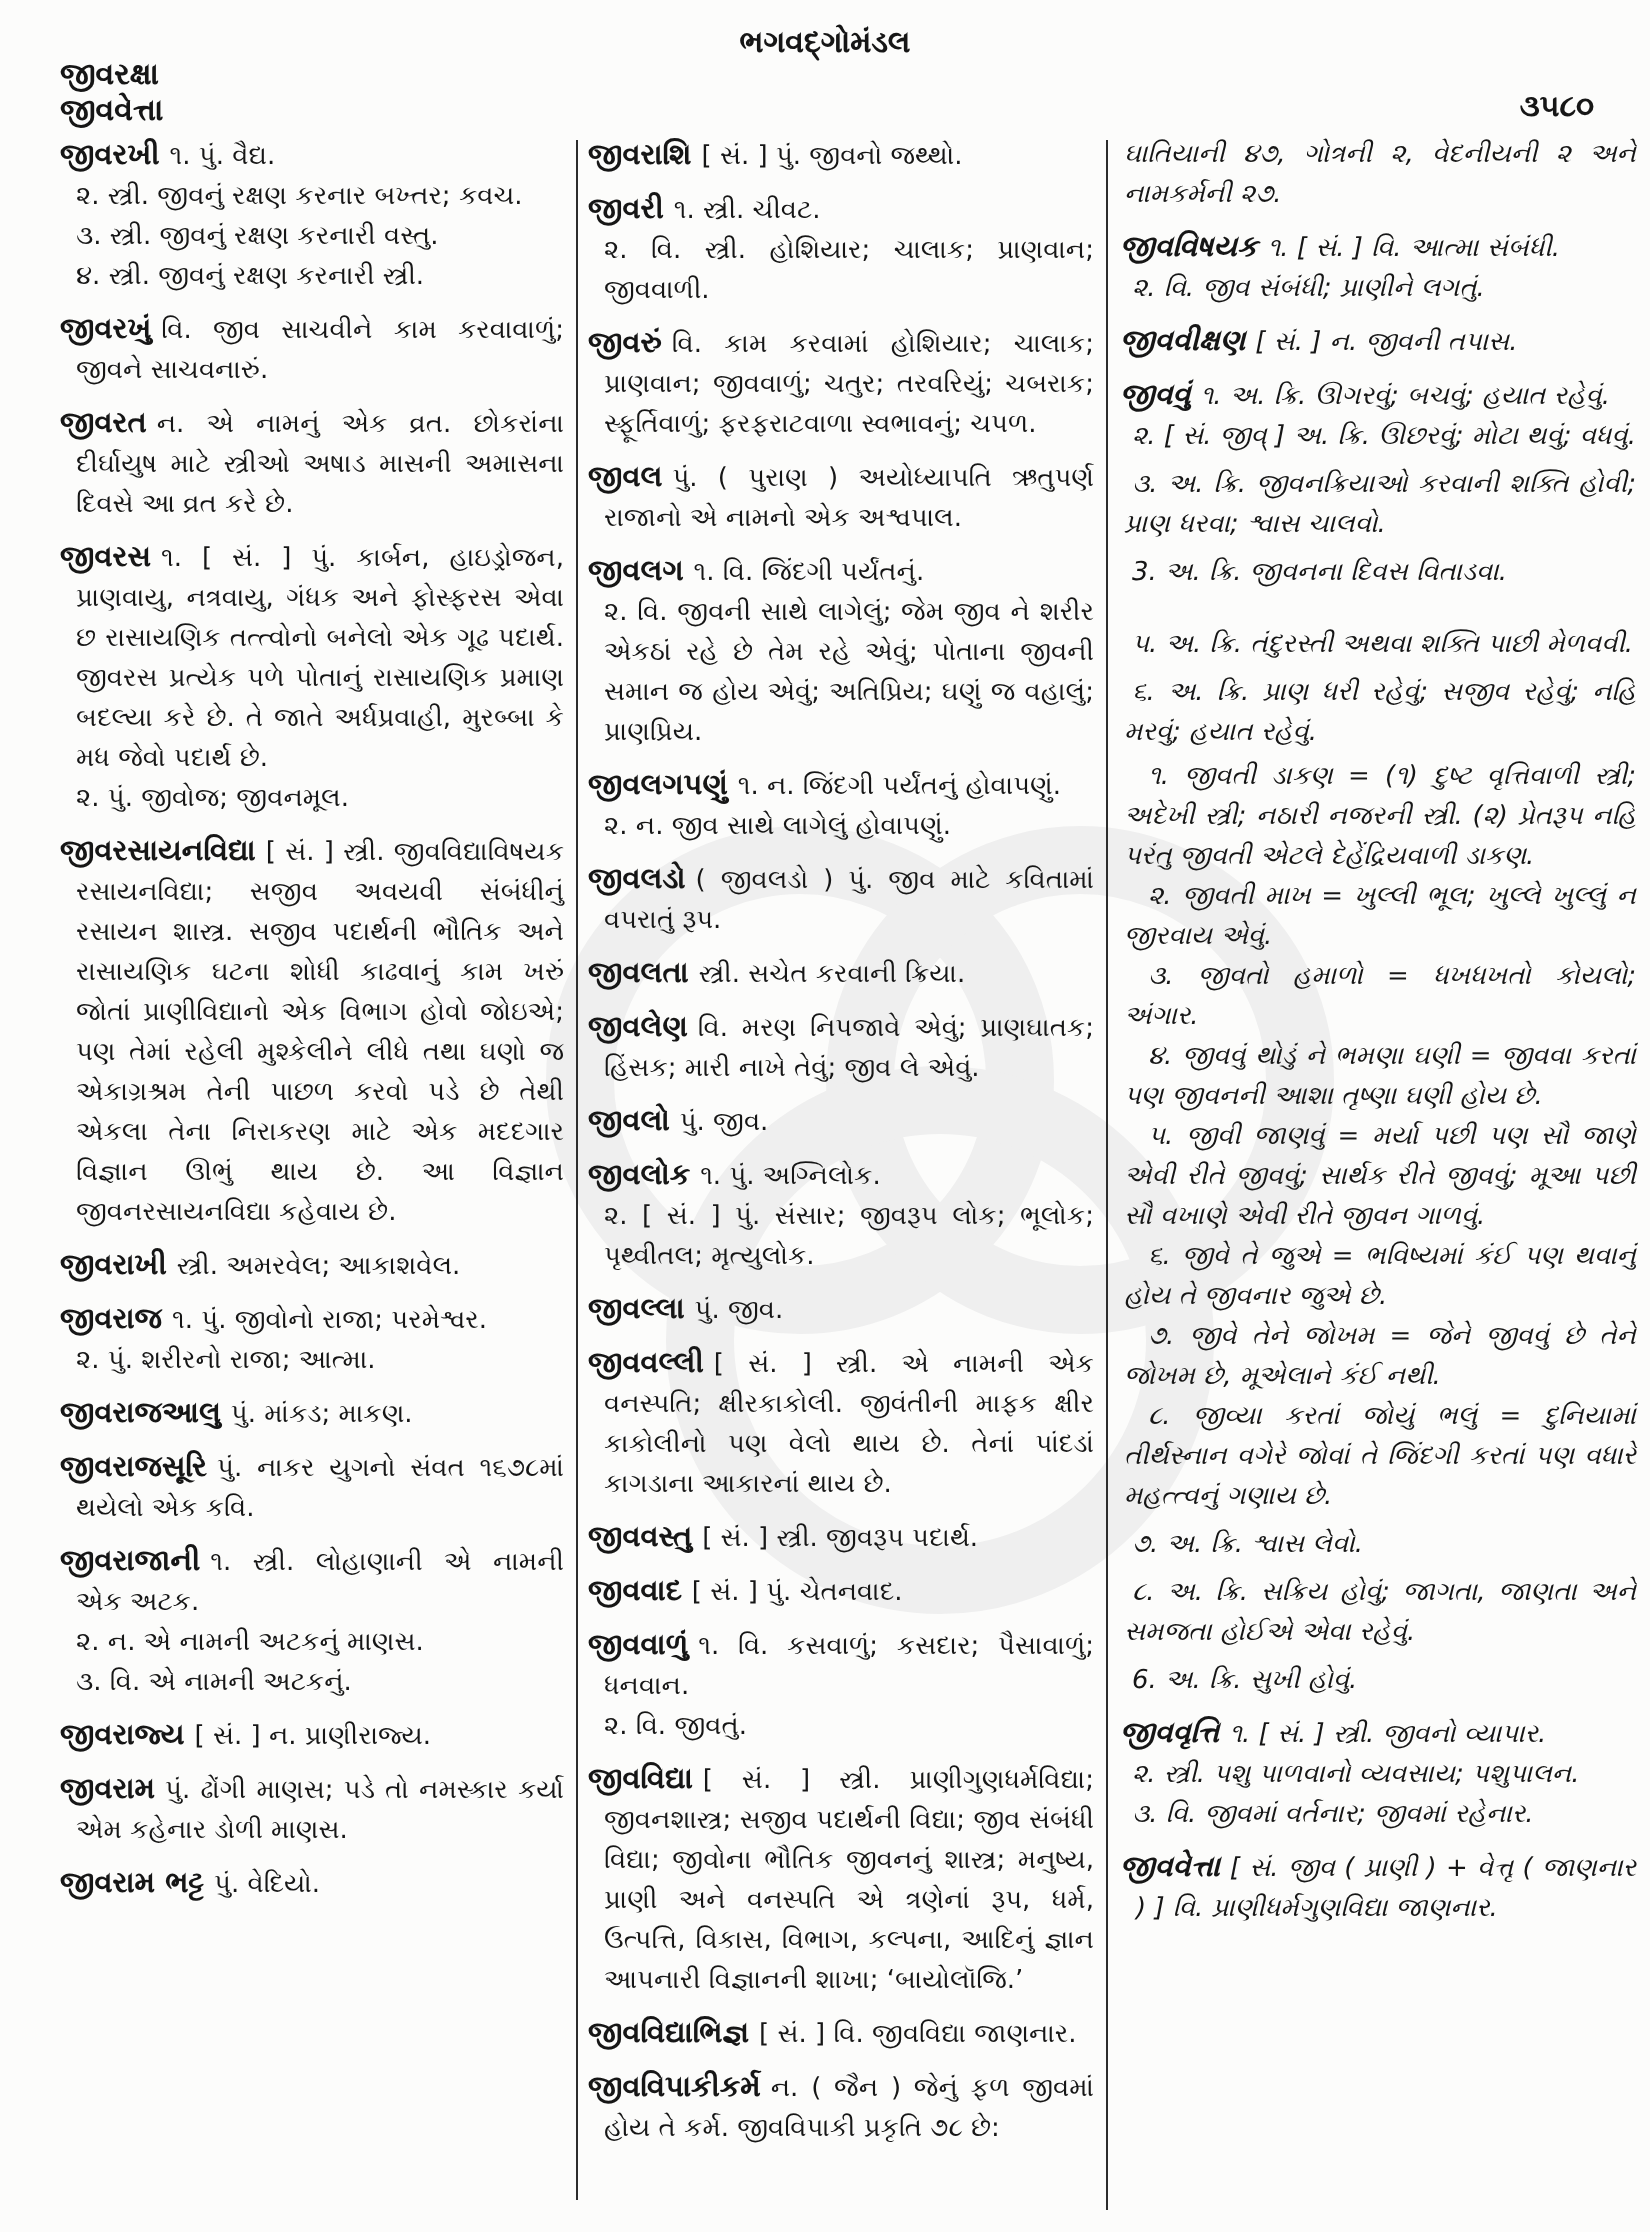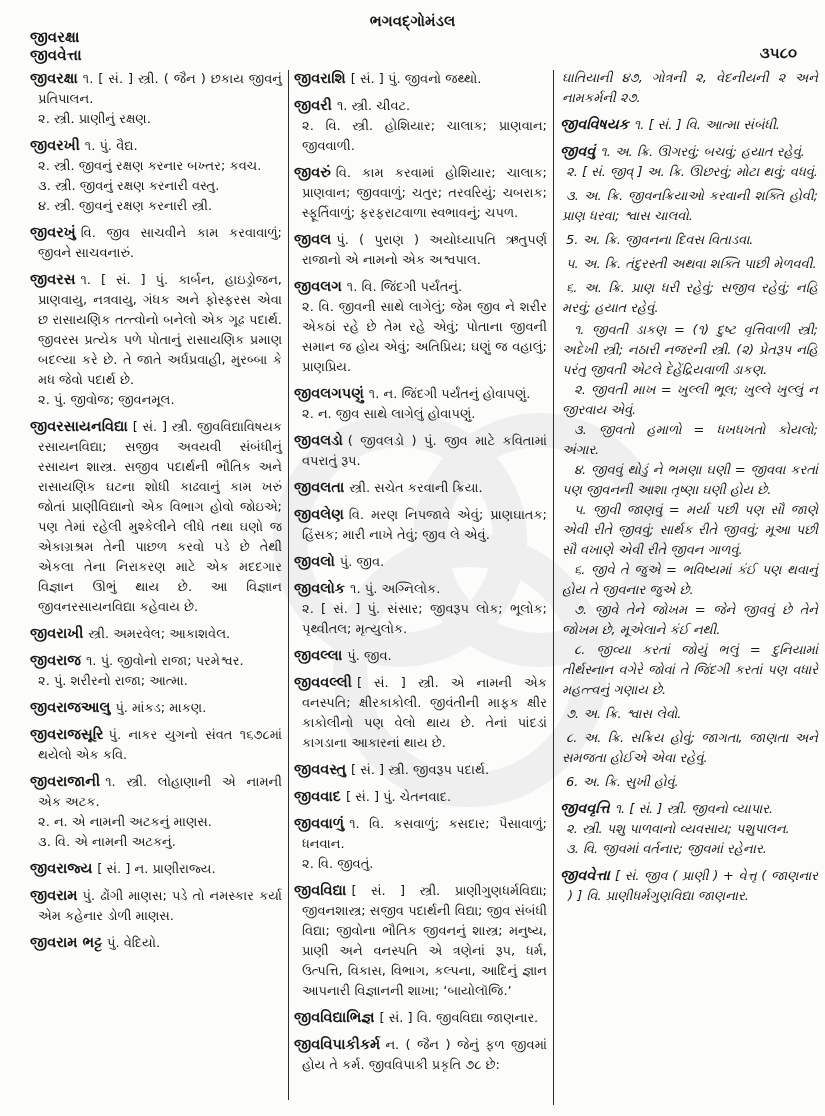--- a/index.html
+++ b/index.html
@@ -46,33 +46,32 @@
   <div class="hdr hdr-guide1">જીવરક્ષા</div>
   <div class="hdr hdr-guide2">જીવવેત્તા</div>
   <div class="hdr hdr-title">ભગવદ્ગોમંડલ</div>
   <div class="hdr hdr-page">૩૫૮૦</div>
 
   <div class="rule" style="left:288px; top:70px; height:1030px;"></div>
   <div class="rule" style="left:553px; top:70px; height:1035px;"></div>
 
   <div class="col col1">
     <div class="entry">
-      <p class="lead"><span class="hw">જીવરક્ષા</span><span>૧. [ સં. ] સ્ત્રી. ( જૈન ) છકાય જીવનું પ્રતિપાલન.</span></p>
-      <p class="sense">૨. સ્ત્રી. પ્રાણીનું રક્ષણ.</p>
-    </div>
-    <div class="entry">
       <p class="lead"><span class="hw">જીવરખી</span><span>૧. પું. વૈદ્ય.</span></p>
       <p class="sense">૨. સ્ત્રી. જીવનું રક્ષણ કરનાર બખ્તર; કવચ.</p>
       <p class="sense">૩. સ્ત્રી. જીવનું રક્ષણ કરનારી વસ્તુ.</p>
       <p class="sense">૪. સ્ત્રી. જીવનું રક્ષણ કરનારી સ્ત્રી.</p>
     </div>
     <div class="entry">
       <p class="lead"><span class="hw">જીવરખું</span><span>વિ. જીવ સાચવીને કામ કરવાવાળું; જીવને સાચવનારું.</span></p>
     </div>
     <div class="entry">
+      <p class="lead"><span class="hw">જીવરત</span><span>ન. એ નામનું એક વ્રત. છોકરાંના દીર્ઘાયુષ માટે સ્ત્રીઓ અષાડ માસની અમાસના દિવસે આ વ્રત કરે છે.</span></p>
+    </div>
+    <div class="entry">
       <p class="lead"><span class="hw">જીવરસ</span><span>૧. [ સં. ] પું. કાર્બન, હાઇડ્રોજન, પ્રાણવાયુ, નત્રવાયુ, ગંધક અને ફોસ્ફરસ એવા છ રાસાયણિક તત્ત્વોનો બનેલો એક ગૂઢ પદાર્થ. જીવરસ પ્રત્યેક પળે પોતાનું રાસાયણિક પ્રમાણ બદલ્યા કરે છે. તે જાતે અર્ધપ્રવાહી, મુરબ્બા કે મધ જેવો પદાર્થ છે.</span></p>
       <p class="sense">૨. પું. જીવોજ; જીવનમૂલ.</p>
     </div>
     <div class="entry">
       <p class="lead"><span class="hw">જીવરસાયનવિદ્યા</span><span>[ સં. ] સ્ત્રી. જીવવિદ્યાવિષયક રસાયનવિદ્યા; સજીવ અવયવી સંબંધીનું રસાયન શાસ્ત્ર. સજીવ પદાર્થની ભૌતિક અને રાસાયણિક ઘટના શોધી કાઢવાનું કામ ખરું જોતાં પ્રાણીવિદ્યાનો એક વિભાગ હોવો જોઇએ; પણ તેમાં રહેલી મુશ્કેલીને લીધે તથા ઘણો જ એકાગ્રશ્રમ તેની પાછળ કરવો પડે છે તેથી એકલા તેના નિરાકરણ માટે એક મદદગાર વિજ્ઞાન ઊભું થાય છે. આ વિજ્ઞાન જીવનરસાયનવિદ્યા કહેવાય છે.</span></p>
     </div>
     <div class="entry">
       <p class="lead"><span class="hw">જીવરાખી</span><span>સ્ત્રી. અમરવેલ; આકાશવેલ.</span></p>
     </div>
     <div class="entry">
@@ -165,27 +164,31 @@
       <p class="lead"><span class="hw">જીવવિપાકીકર્મ</span><span>ન. ( જૈન ) જેનું ફળ જીવમાં હોય તે કર્મ. જીવવિપાકી પ્રકૃતિ ૭૮ છે:</span></p>
     </div>
   </div>
 
   <div class="col col3">
     <div class="entry">
       <p class="cont">ઘાતિયાની ૪૭, ગોત્રની ૨, વેદનીયની ૨ અને નામકર્મની ૨૭.</p>
     </div>
     <div class="entry">
       <p class="lead"><span class="hw">જીવવિષયક</span><span>૧. [ સં. ] વિ. આત્મા સંબંધી.</span></p>
+      <p class="sense">૨. વિ. જીવ સંબંધી; પ્રાણીને લગતું.</p>
+    </div>
+    <div class="entry">
+      <p class="lead"><span class="hw">જીવવીક્ષણ</span><span>[ સં. ] ન. જીવની તપાસ.</span></p>
     </div>
     <div class="entry">
       <p class="lead"><span class="hw">જીવવું</span><span>૧. અ. ક્રિ. ઊગરવું; બચવું; હયાત રહેવું.</span></p>
       <p class="sense">૨. [ સં. જીવ્ ] અ. ક્રિ. ઊછરવું; મોટા થવું; વધવું.</p>
       <p class="sense" style="margin-top:4px">૩. અ. ક્રિ. જીવનક્રિયાઓ કરવાની શક્તિ હોવી; પ્રાણ ધરવા; શ્વાસ ચાલવો.</p>
-      <p class="sense" style="margin-top:4px">5. અ. ક્રિ. જીવનના દિવસ વિતાડવા.</p>
-      <p class="sense" style="margin-top:4px">૫. અ. ક્રિ. તંદુરસ્તી અથવા શક્તિ પાછી મેળવવી.</p>
+      <p class="sense" style="margin-top:4px">3. અ. ક્રિ. જીવનના દિવસ વિતાડવા.</p>
+      <p class="sense" style="margin-top:16px">૫. અ. ક્રિ. તંદુરસ્તી અથવા શક્તિ પાછી મેળવવી.</p>
       <p class="sense" style="margin-top:4px">૬. અ. ક્રિ. પ્રાણ ધરી રહેવું; સજીવ રહેવું; નહિ મરવું; હયાત રહેવું.</p>
       <p class="idiom" style="margin-top:2px">૧. જીવતી ડાકણ = (૧) દુષ્ટ વૃત્તિવાળી સ્ત્રી; અદેખી સ્ત્રી; નઠારી નજરની સ્ત્રી. (૨) પ્રેતરૂપ નહિ પરંતુ જીવતી એટલે દેહેંદ્રિયવાળી ડાકણ.</p>
       <p class="idiom">૨. જીવતી માખ = ખુલ્લી ભૂલ; ખુલ્લે ખુલ્લું ન જીરવાય એવું.</p>
       <p class="idiom">૩. જીવતો હમાળો = ધખધખતો કોયલો; અંગાર.</p>
       <p class="idiom">૪. જીવવું થોડું ને ભમણા ઘણી = જીવવા કરતાં પણ જીવનની આશા તૃષ્ણા ઘણી હોય છે.</p>
       <p class="idiom">૫. જીવી જાણવું = મર્યા પછી પણ સૌ જાણે એવી રીતે જીવવું; સાર્થક રીતે જીવવું; મૂઆ પછી સૌ વખાણે એવી રીતે જીવન ગાળવું.</p>
       <p class="idiom">૬. જીવે તે જુએ = ભવિષ્યમાં કંઈ પણ થવાનું હોય તે જીવનાર જુએ છે.</p>
       <p class="idiom">૭. જીવે તેને જોખમ = જેને જીવવું છે તેને જોખમ છે, મૂએલાને કંઈ નથી.</p>
       <p class="idiom">૮. જીવ્યા કરતાં જોયું ભલું = દુનિયામાં તીર્થસ્નાન વગેરે જોવાં તે જિંદગી કરતાં પણ વધારે મહત્ત્વનું ગણાય છે.</p>
       <p class="sense" style="margin-top:4px">૭. અ. ક્રિ. શ્વાસ લેવો.</p>

